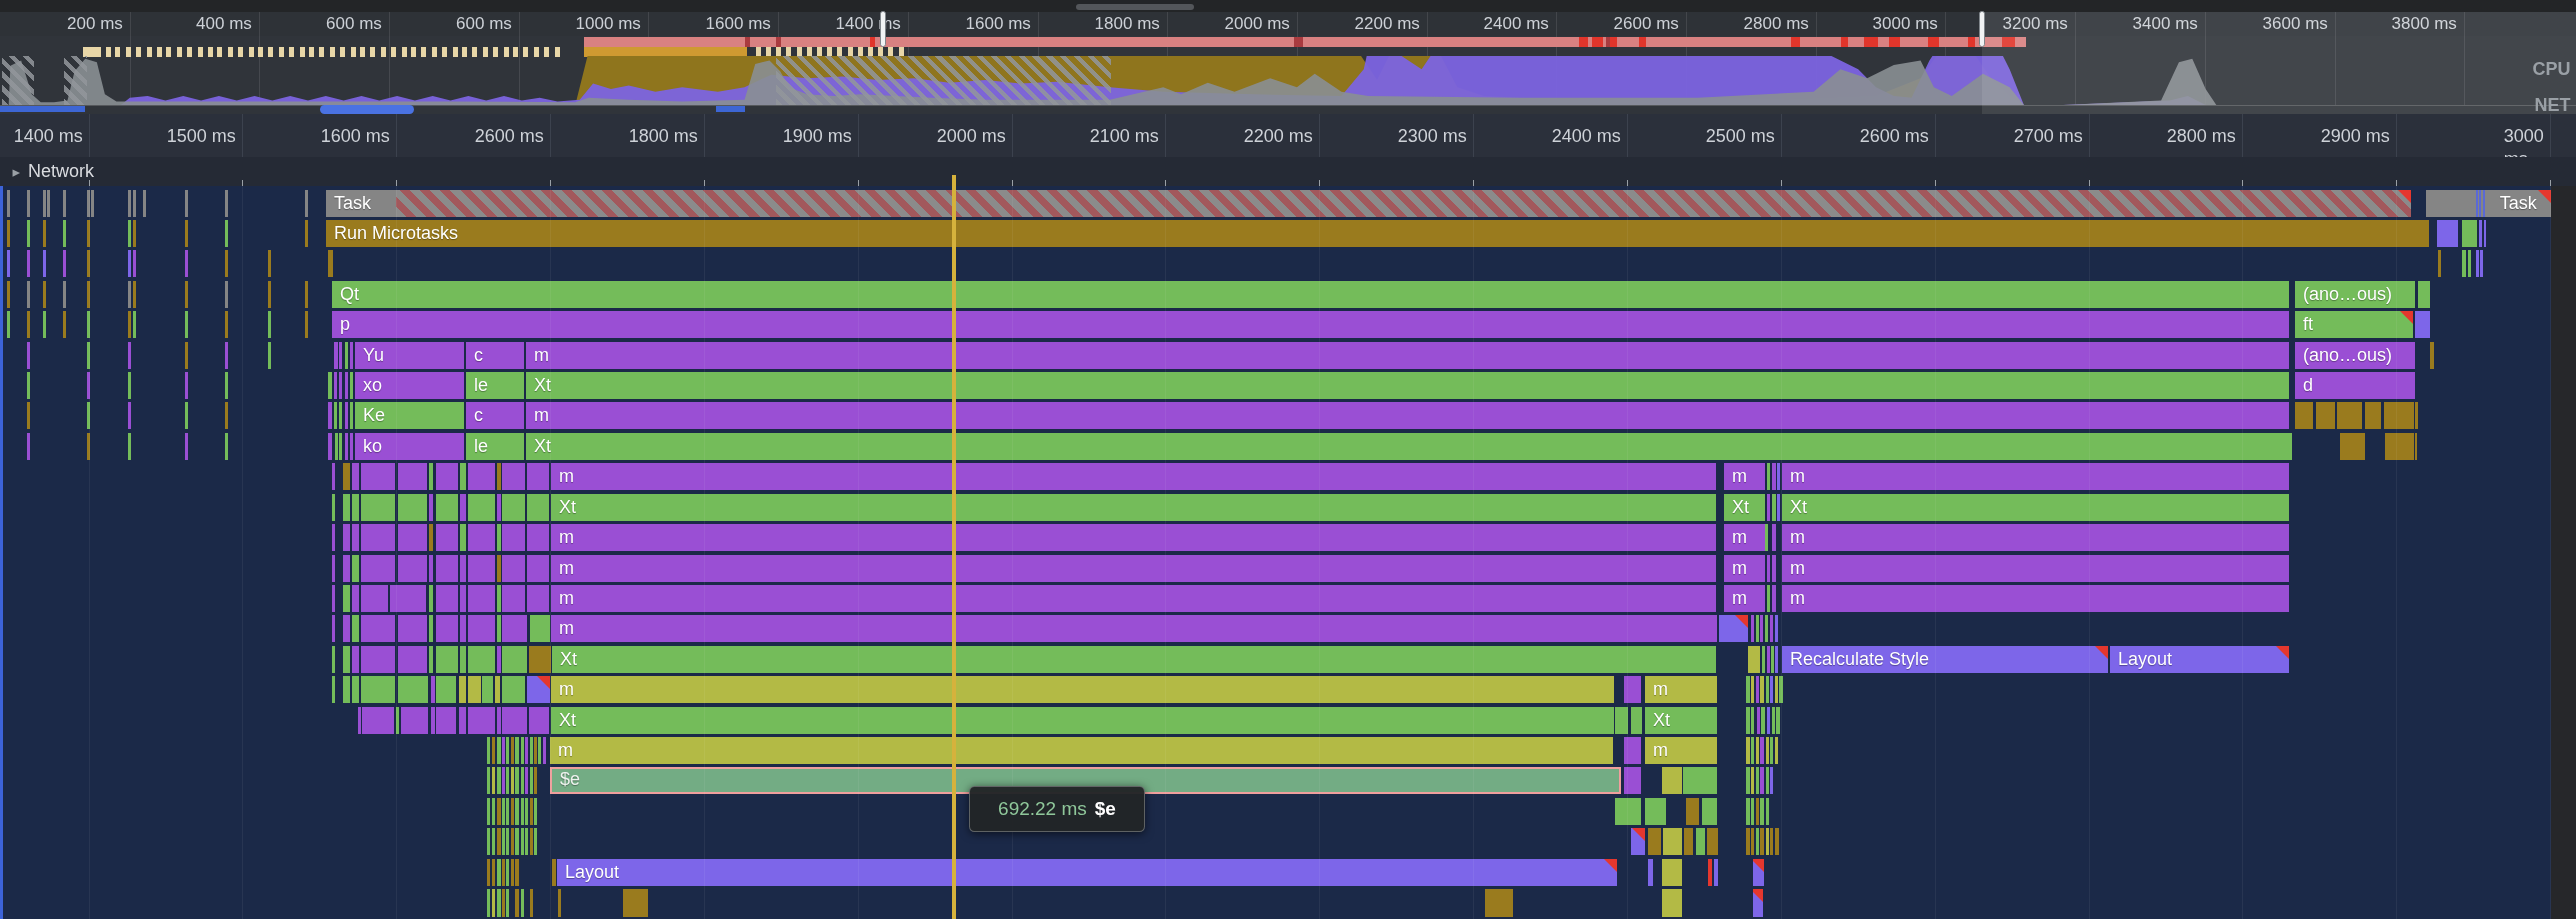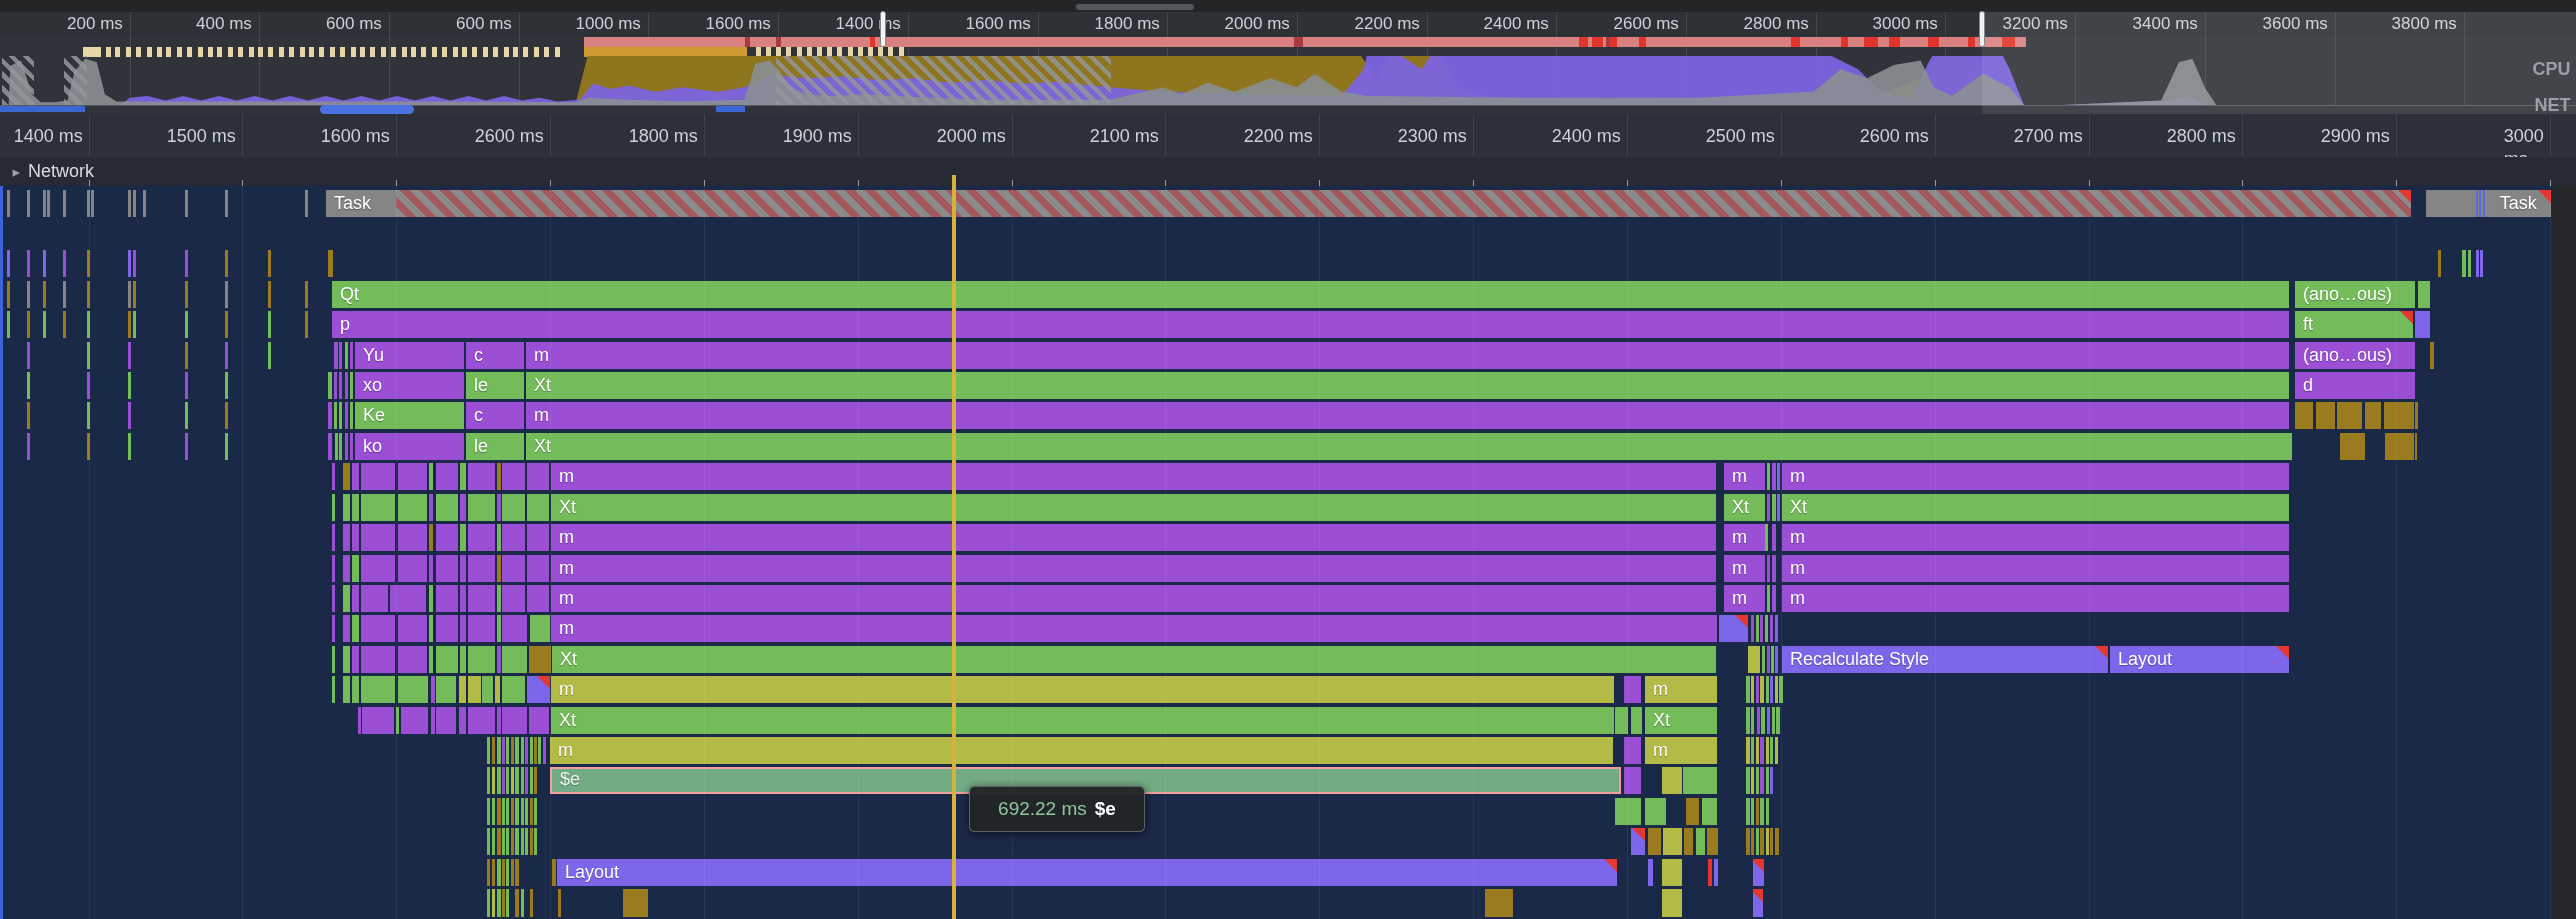--- a/index.html
+++ b/index.html
@@ -295,20 +295,39 @@
           <div class="tri"></div>
         </div>
         <div class="bar aright" style="left: 2426px; width: 125px; background: rgb(133, 133, 133);">
           <span>Task</span>
           <div class="tri"></div>
         </div>
         <div class="bar" style="left: 2476px; width: 1.8px; background: rgb(90, 105, 214);"></div>
         <div class="bar" style="left: 2479px; width: 1.8px; background: rgb(90, 105, 214);"></div>
         <div class="bar" style="left: 2483px; width: 1.8px; background: rgb(90, 105, 214);"></div>
       </div>
+      <div class="row" style="top: 34px; height: 27px;">
+        <div class="bar" style="left: 7.2px; width: 2.7px; background: rgb(154, 123, 30);"></div>
+        <div class="bar" style="left: 27px; width: 2.7px; background: rgb(116, 188, 90);"></div>
+        <div class="bar" style="left: 43px; width: 2.7px; background: rgb(154, 123, 30);"></div>
+        <div class="bar" style="left: 63px; width: 2.7px; background: rgb(116, 188, 90);"></div>
+        <div class="bar" style="left: 87px; width: 2.7px; background: rgb(154, 123, 30);"></div>
+        <div class="bar" style="left: 128px; width: 2.7px; background: rgb(116, 188, 90);"></div>
+        <div class="bar" style="left: 133px; width: 2.7px; background: rgb(154, 123, 30);"></div>
+        <div class="bar" style="left: 185px; width: 2.7px; background: rgb(154, 123, 30);"></div>
+        <div class="bar" style="left: 225px; width: 2.7px; background: rgb(116, 188, 90);"></div>
+        <div class="bar" style="left: 305px; width: 2.7px; background: rgb(154, 123, 30);"></div>
+        <div class="bar" style="left: 326px; width: 2103px; background: rgb(154, 123, 30);">
+          <span>Run Microtasks</span>
+        </div>
+        <div class="bar" style="left: 2437px; width: 20.6px; background: rgb(125, 102, 233);"></div>
+        <div class="bar" style="left: 2462px; width: 15px; background: rgb(116, 188, 90);"></div>
+        <div class="bar" style="left: 2479px; width: 2.7px; background: rgb(125, 102, 233);"></div>
+        <div class="bar" style="left: 2484px; width: 1.8px; background: rgb(125, 102, 233);"></div>
+      </div>
       <div class="row" style="top: 64px; height: 27px;">
         <div class="bar" style="left: 7.2px; width: 2.7px; background: rgb(125, 102, 233);"></div>
         <div class="bar" style="left: 27px; width: 2.7px; background: rgb(154, 79, 212);"></div>
         <div class="bar" style="left: 43px; width: 2.7px; background: rgb(125, 102, 233);"></div>
         <div class="bar" style="left: 63px; width: 2.7px; background: rgb(154, 79, 212);"></div>
         <div class="bar" style="left: 87px; width: 2.7px; background: rgb(154, 123, 30);"></div>
         <div class="bar" style="left: 128px; width: 2.7px; background: rgb(125, 102, 233);"></div>
         <div class="bar" style="left: 133px; width: 2.7px; background: rgb(154, 79, 212);"></div>
         <div class="bar" style="left: 185px; width: 2.7px; background: rgb(154, 79, 212);"></div>
         <div class="bar" style="left: 225px; width: 2.7px; background: rgb(154, 123, 30);"></div>

